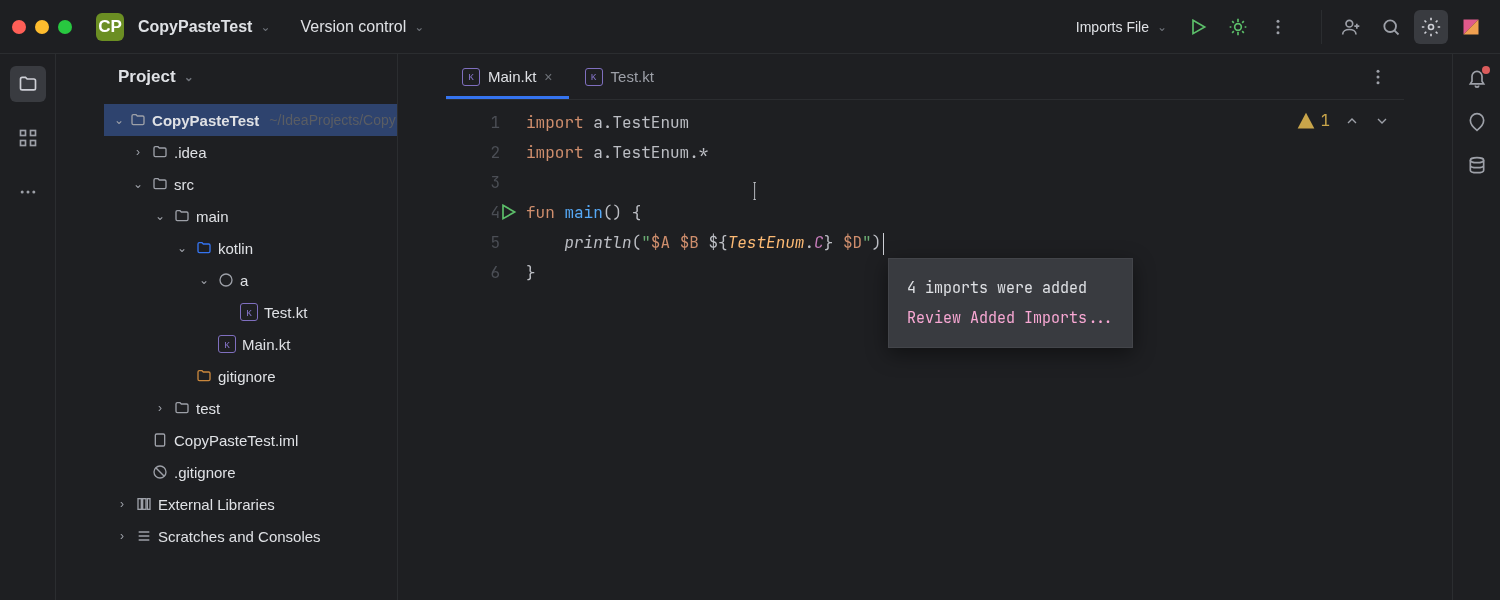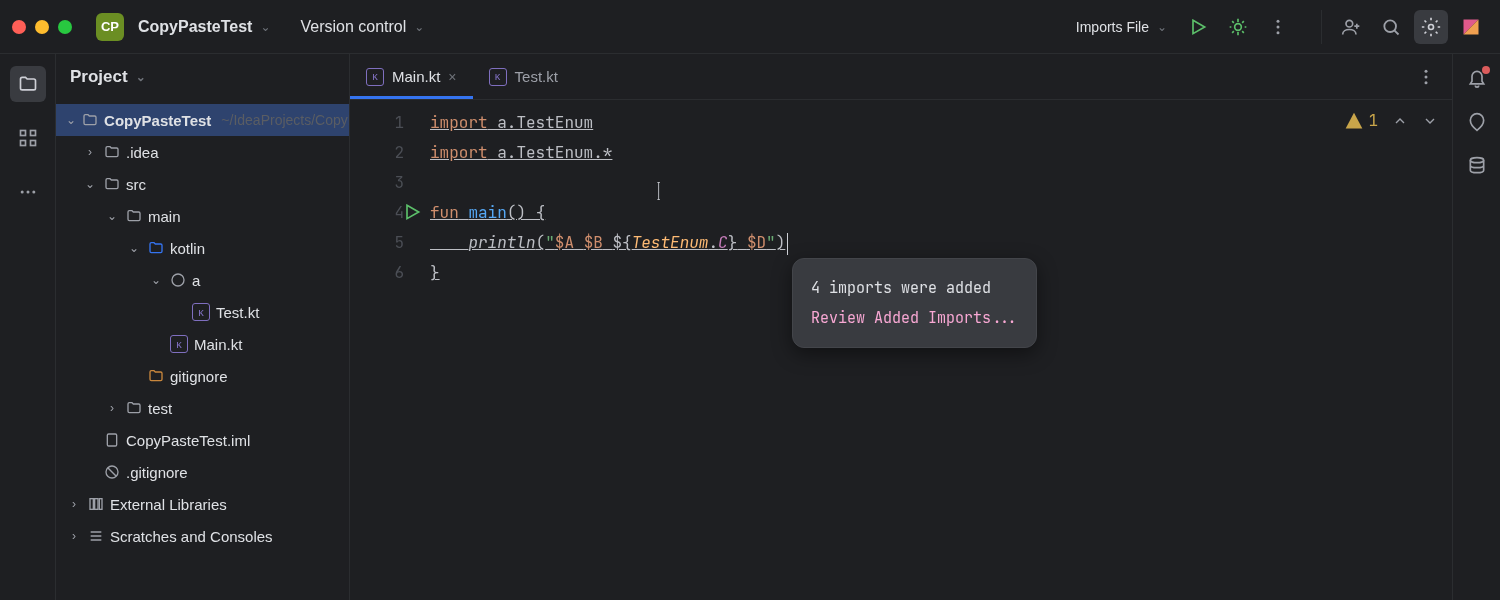--- a/index.html
+++ b/index.html
@@ -19,32 +19,32 @@
     align-items: center;
     padding: 0 12px;
     gap: 6px;
     border-bottom: 1px solid #2b2d30;
   }
   .traffic { display:flex; gap:9px; margin-right:18px; }
   .traffic .dot { width:14px; height:14px; border-radius:50%; }
   .proj-chip {
     background:#6b8e23; width:28px; height:28px; border-radius:6px;
     display:flex; align-items:center; justify-content:center;
-    color:#fff; font-weight:700; font-size:13px;
+    color:#fff; font-weight:700; font-size:17px;
   }
   .titlebar .crumb { display:flex; align-items:center; gap:8px; padding:4px 8px; border-radius:6px; }
   .chev { color:#6f737a; font-size:12px; }
   .spacer { flex:1; }
   .tb-btn { width:34px; height:34px; border-radius:6px; display:flex; align-items:center; justify-content:center; color:#9da0a8; }
   .run-ico { color:#5cbf6a; }
   .bug-ico { color:#5cbf6a; }
   .right-tools { display:flex; align-items:center; gap:6px; margin-left:20px; padding-left:12px; border-left:1px solid #2b2d30; }
   .gear-box { width:34px; height:34px; border-radius:6px; background:#393b40; display:flex; align-items:center; justify-content:center; position:relative; }
   
-  .main { position:absolute; top:54px; left:0; right:0; bottom:0; display:flex; }
+  .main { position:absolute; top:54px; left:0; right:0; bottom:0; display:flex;gap:48px; }
   .stripe-l { width:56px; border-right:1px solid #2b2d30; display:flex; flex-direction:column; align-items:center; padding-top:12px; gap:18px; }
   .stripe-l .btn { width:36px; height:36px; border-radius:6px; display:flex; align-items:center; justify-content:center; color:#9da0a8; }
   .stripe-l .btn.active { background:#393b40; color:#ced0d6; }
   .stripe-r { width:48px; border-left:1px solid #2b2d30; display:flex; flex-direction:column; align-items:center; padding-top:14px; gap:24px; color:#9da0a8; position:relative; }
   .stripe-r .bell-dot { position:absolute; top:12px; right:10px; width:8px; height:8px; background:#db5c5c; border-radius:50%; }
   
   .tool {
     width: 294px;
     display:flex; flex-direction:column;
     border-right:1px solid #2b2d30;
@@ -64,35 +64,35 @@
   .tab { display:flex; align-items:center; gap:8px; padding:0 16px; font-size:15px; color:#9da0a8; position:relative; }
   .tab.active { color:#dfe1e5; }
   .tab.active::after { content:""; position:absolute; left:0; right:0; bottom:0; height:3px; background:#3574f0; }
   .tab .close { color:#6f737a; font-size:14px; }
   .tabs .moretab { margin-left:auto; display:flex; align-items:center; padding:0 8px; color:#9da0a8;}
   .code-wrap { position:relative; flex:1; display:flex; font-family: "JetBrains Mono", Menlo, Consolas, monospace; font-size:16px; line-height:30px; }
   .gut { width:72px; text-align:right; color:#4b4e55; padding:8px 18px 0 0; user-select:none; }
   .gut .lno { height:30px; position:relative; }
   .gut .run-g { position:absolute; right:-18px; top:4px; color:#5cbf6a; }
   .code { flex:1; padding:8px 0 0 8px; position:relative; }
-  .code .ln { height:30px; white-space:pre;text-decoration:underline; }
+  .code .ln { height:30px; white-space:pre; }
   .kw { color:#cf8e6d; }
   .fn { font-style:italic; color:#bcbec4; }
   .str { color:#6aab73; }
   .tpl1 { color:#cf8e6d; }
   .tplbr { color:#bcbec4; }
   .enum { color:#fdba74; font-style:italic; }
   .caret { display:inline-block; width:1px; height:22px; background:#ced0d6; vertical-align:middle; margin-left:2px; animation: blink 1s steps(1) infinite; }
   @keyframes blink { 50% { opacity:0; } }
   .insp { position:absolute; top:6px; right:14px; display:flex; align-items:center; gap:14px; color:#9da0a8; }
   .warn-b { display:flex; align-items:center; gap:4px; color:#c9a54a; }
   
   .popup {
     position:absolute; top:158px; left:370px;
-    background:#393b40; border:1px solid #43454a; border-radius:12px;
+    background:#393b40; border:1px solid #43454a; border-radius:0;
     padding:14px 18px; color:#dfe1e5; font-size:15px;
     box-shadow:0 6px 20px rgba(0,0,0,.45);
   }
   .popup a { color:#f9a8d4; text-decoration:none; }
   
   .txt-cursor { position:absolute; top:76px; left:232px; color:#bcbec4; font-size:28px; font-family:serif; transform:scaleX(.35); }
   
   svg { width:20px; height:20px; display:block; }
   .ic-sm svg { width:16px; height:16px; }
   

